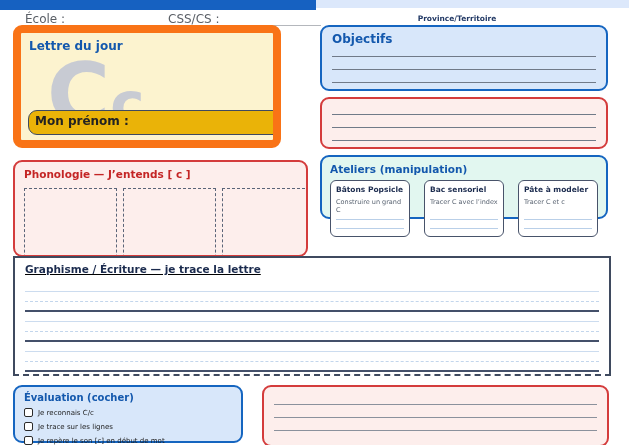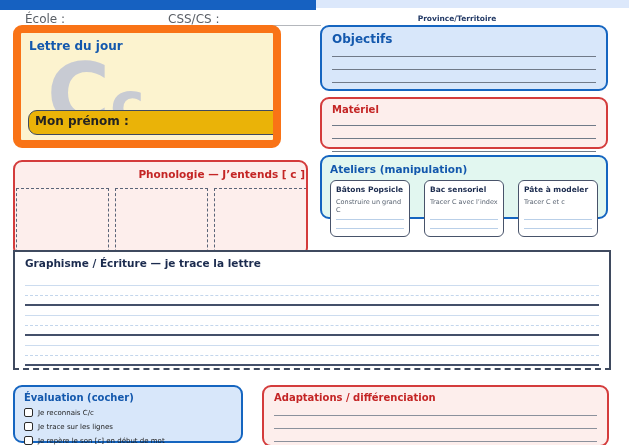--- a/index.html
+++ b/index.html
@@ -53,29 +53,29 @@
   .ateliers-box .box-title { font-size: 10.5px; }
   .cards { display: flex; gap: 14px; margin-top: 5px; }
   .card { flex: 1; background: #ffffff; border: 1.5px solid #48536a; border-radius: 6px;
           height: 57px; padding: 4px 5px; position: relative; }
   .card-title { font-size: 7.5px; font-weight: bold; color: #1b2b4e; }
   .card-desc  { font-size: 6.5px; color: #5a6472; margin-top: 4px; }
   .card-line  { position: absolute; left: 5px; right: 5px; border-bottom: 1px solid #b9cfe8; }
   .card-line.a { bottom: 16px; } .card-line.b { bottom: 7px; }
 
   
-  .phono-box { left: 13px; top: 160px; width: 295px; height: 97px; padding: 6px 1px; overflow: hidden; text-align: right; }
+  .phono-box { left: 13px; top: 160px; width: 295px; height: 97px; padding: 6px 9px; overflow: hidden; }
   .phono-box .box-title { font-size: 10.5px; }
   .phono-zones { display: flex; gap: 6px; margin-top: 8px; }
   .phono-zone { width: 93px; flex: none; height: 80px; border: 1.6px dashed #5a6478; }
 
   
-  .graph-box { left: 13px; top: 250px; width: 598px; height: 120px; background: #ffffff;
+  .graph-box { left: 13px; top: 256px; width: 598px; height: 120px; background: #ffffff;
                border: 2px solid #3f4a5f; border-bottom-style: dashed; padding: 5px 10px;
-               overflow: hidden; }
+               overflow: hidden; text-decoration: underline; }
   .graph-box .box-title { font-size: 10.5px; color: #1b2b4e; }
   .wlines { margin-top: 7px; }
   .wline { height: 10px; }
   .wline.l { border-bottom: 1px solid #ccdcef; }
   .wline.d { border-bottom: 1.5px dashed #c3d6ec; }
   .wline.k { border-bottom: 2px solid #44506a; }
 
   
   .eval-box { left: 13px; top: 385px; width: 230px; height: 58px; padding: 5px 9px; }
   .eval-box .box-title { font-size: 10px; }
@@ -116,21 +116,20 @@
 </div>
 
 <div class="box blue-box objectifs-box">
   <div class="box-title blue-title">Objectifs</div>
   <div class="rule first"></div>
   <div class="rule"></div>
   <div class="rule"></div>
 </div>
 
 <div class="box red-box materiel-box">
-  <div class="box-title red-title">Matériel</div>
   <div class="rule first"></div>
   <div class="rule"></div>
   <div class="rule"></div>
 </div>
 
 <div class="box ateliers-box">
   <div class="box-title blue-title">Ateliers (manipulation)</div>
   <div class="cards">
     <div class="card">
       <div class="card-title">Bâtons Popsicle</div>
@@ -188,17 +187,16 @@
     <div class="checkbox"></div>
     <div class="check-label">Je trace sur les lignes</div>
   </div>
   <div class="check-row">
     <div class="checkbox"></div>
     <div class="check-label">Je repère le son [c] en début de mot</div>
   </div>
 </div>
 
 <div class="box red-box adapt-box">
-  <div class="box-title red-title">Adaptations / différenciation</div>
   <div class="adapt-rule"></div>
   <div class="adapt-rule"></div>
   <div class="adapt-rule"></div>
 </div>
 
 </body></html>

